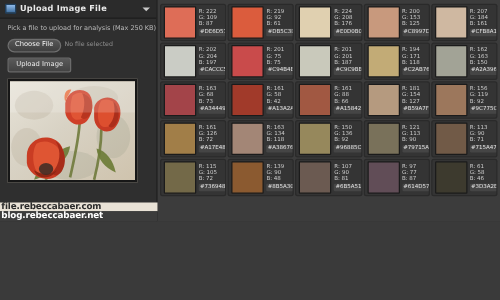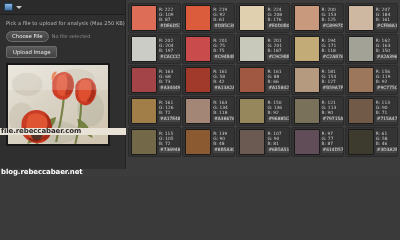--- a/index.html
+++ b/index.html
@@ -53,21 +53,21 @@
     width:104px;height:83px;border:2px solid #171717;box-sizing:border-box;
     overflow:hidden;position:relative;background:#cfc6b6;
   }
   .art{position:absolute;inset:0;}
   .watermarks{
     position:absolute;left:0;bottom:0;width:126px;
     font-size:7px;font-weight:bold;color:#2b2b2b;line-height:1.08;
     letter-spacing:-.1px;
   }
   .wm1{background:#e9e2d6;padding:0 1px;}
-  .wm2{background:#3c3c3c;color:#ffffff;padding:0 1px;margin-top:34px;}
+  .wm2{background:#3c3c3c;color:#ffffff;padding:0 1px;}
 
   
   .right{
     flex:1;height:177px;background:#3c3c3c;box-sizing:border-box;
     padding:3px 2px 2px 2px;
     display:grid;grid-template-columns:repeat(5,1fr);
     grid-template-rows:repeat(5,30px);gap:1px 1px;align-content:start;
   }
   .card{
     background:#343434;border:1px solid #2a2a2a;border-radius:2px;
@@ -87,20 +87,21 @@
 </style>
 </head>
 <body>
 
 <div class="app">
 
   <div class="left">
 
     <div class="panel-head">
       <span class="head-ico"></span>
+      <span class="head-title">Upload Image File</span>
       <span class="head-caret"></span>
     </div>
 
     <div class="panel-body">
 
       <div class="hint">Pick a file to upload for analysis (Max 250 KB)</div>
 
       <div class="filerow">
         <span class="btn-choose">Choose File</span>
         <span class="nofile">No file selected</span>

